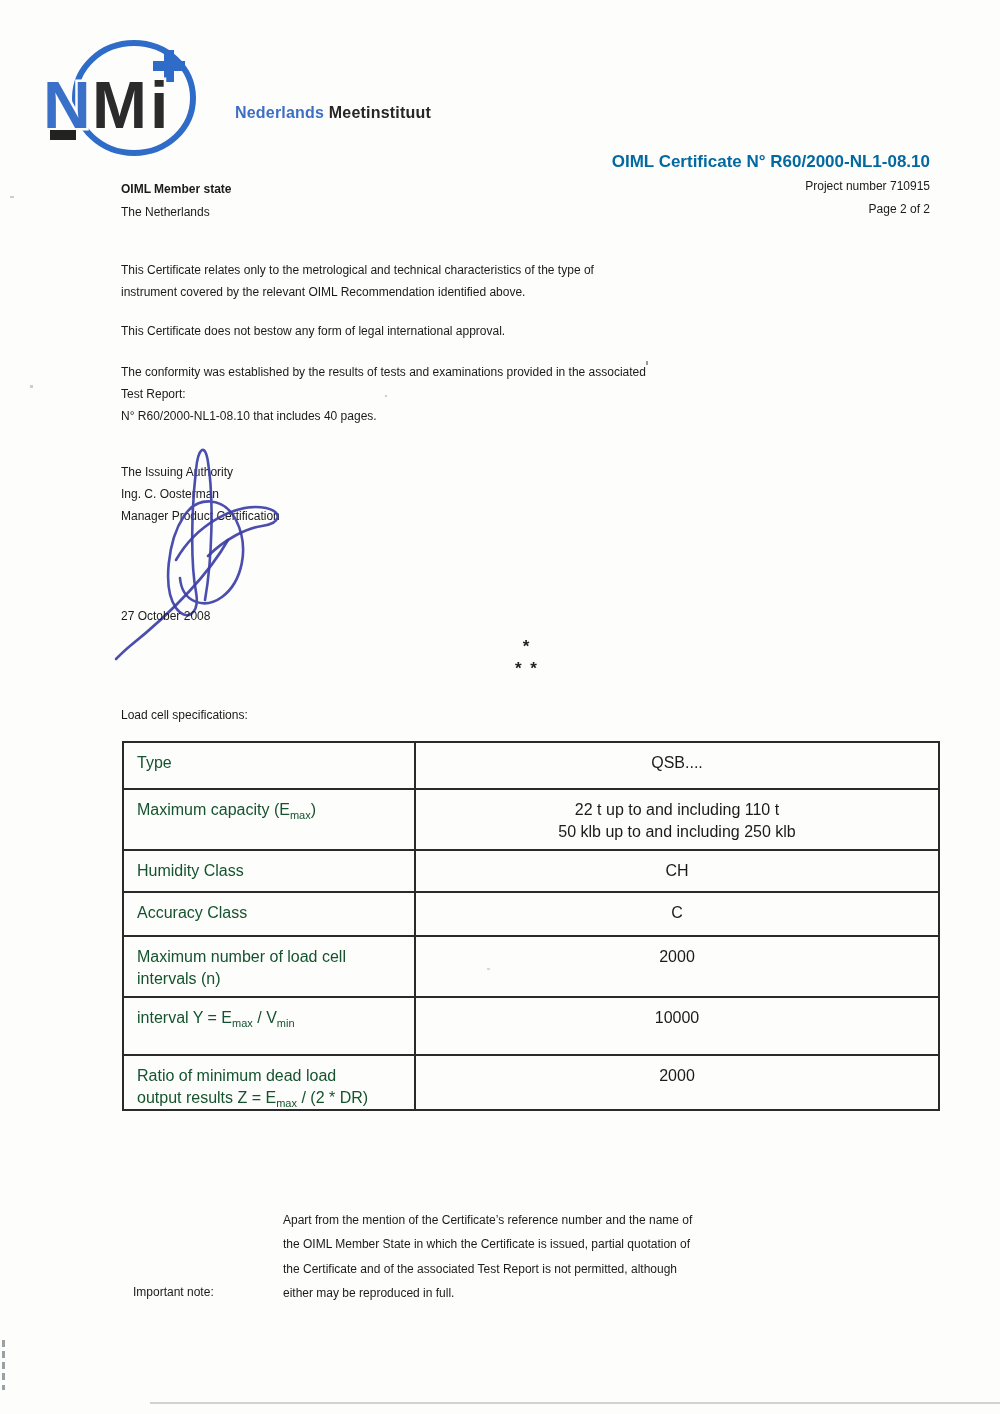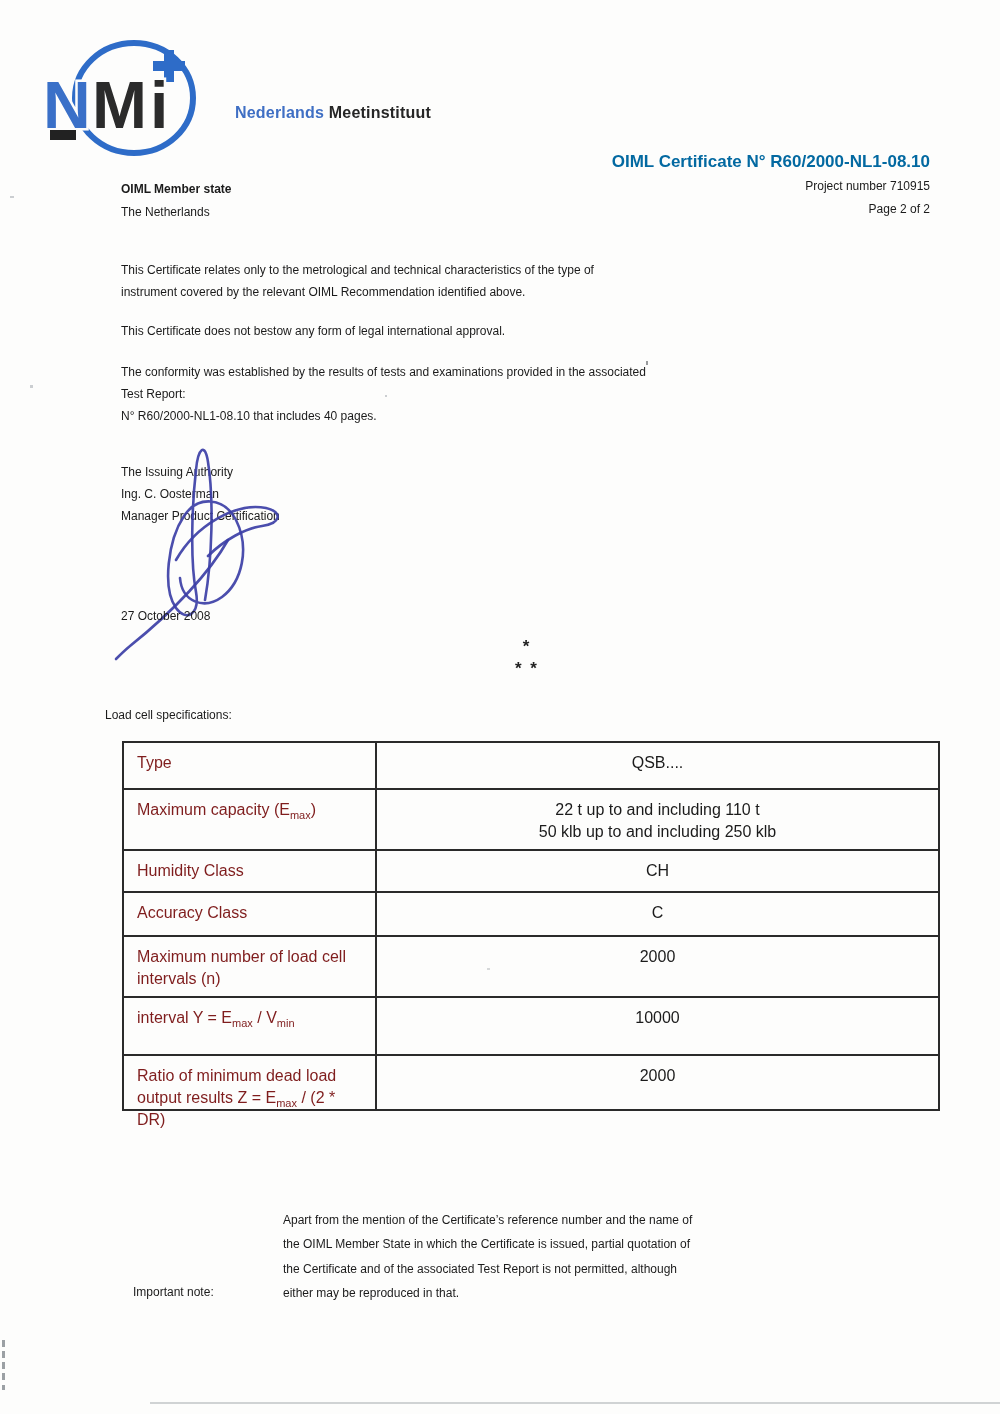--- a/index.html
+++ b/index.html
@@ -22,22 +22,22 @@
   .cert-line{font-size:17px;font-weight:bold;color:#0369a1;}
   .stars{font-size:17px;font-weight:bold;text-align:center;letter-spacing:2px;color:#222;}
   
   .spec-table{
     position:absolute;left:122px;top:741px;width:818px;
     border:2px solid #2a2a2a;background:transparent;box-sizing:border-box;
   }
   .spec-row{display:flex;border-top:2px solid #2a2a2a;box-sizing:border-box;}
   .spec-row:first-child{border-top:none;}
   .cell-label{
-    width:253px;box-sizing:border-box;border-right:2px solid #2a2a2a;
-    padding:9px 8px 0 13px;font-size:16px;line-height:22px;color:#7f1d1d;
+    width:292px;box-sizing:border-box;border-right:2px solid #2a2a2a;
+    padding:9px 8px 0 13px;font-size:16px;line-height:22px;color:#14532d;
   }
   .cell-value{
     flex:1;text-align:center;padding-top:9px;font-size:16px;line-height:22px;color:#1b1b1b;
   }
   sub{font-size:11px;line-height:0;}
   
   .sig path{fill:none;stroke:#3c3fa6;stroke-width:2.6;stroke-linecap:round;opacity:.92;}
   
   .artifact{position:absolute;background:#9aa0a5;}
   .edge-mark{position:absolute;left:2px;width:3px;height:7px;background:#8a8f94;opacity:.85;}
@@ -105,21 +105,21 @@
     <path d="M 176,560 C 196,525 236,502 266,508 C 284,512 280,524 262,526
              C 246,528 224,540 208,556"></path>
     <path d="M 228,540 C 210,572 175,610 130,646 C 124,651 120,655 116,659"></path>
   </svg>
 
   <div class="abs txt" style="left:121px;top:605px">27 October 2008</div>
 
   <div class="abs stars" style="left:487px;top:637px;width:80px">*</div>
   <div class="abs stars" style="left:487px;top:659px;width:80px">* *</div>
 
-  <div class="abs txt" style="left:105px;top:704px">Load cell specifications:</div>
+  <div class="abs txt" style="left:121px;top:704px">Load cell specifications:</div>
 
   <div class="spec-table">
 
     <div class="spec-row" style="height:45px">
       <div class="cell-label">
         <div>Type</div>
       </div>
       <div class="cell-value">QSB....</div>
     </div>
 
@@ -170,21 +170,21 @@
       <div class="cell-value">2000</div>
     </div>
 
   </div>
 
   <div class="abs txt" style="left:133px;top:1281px">Important note:</div>
   <div class="abs" style="left:283px;top:1208px">
     <div class="txt" style="line-height:24.4px">Apart from the mention of the Certificate’s reference number and the name of</div>
     <div class="txt" style="line-height:24.4px">the OIML Member State in which the Certificate is issued, partial quotation of</div>
     <div class="txt" style="line-height:24.4px">the Certificate and of the associated Test Report is not permitted, although</div>
-    <div class="txt" style="line-height:24.4px">either may be reproduced in that.</div>
+    <div class="txt" style="line-height:24.4px">either may be reproduced in full.</div>
   </div>
 
   <div class="artifact" style="left:150px;top:1402px;width:850px;height:2px;opacity:.45"></div>
   <div class="edge-mark" style="top:1340px"></div>
   <div class="edge-mark" style="top:1351px"></div>
   <div class="edge-mark" style="top:1362px"></div>
   <div class="edge-mark" style="top:1373px"></div>
   <div class="edge-mark" style="top:1385px;height:5px"></div>
   <div class="artifact" style="left:10px;top:196px;width:4px;height:2px;opacity:.5"></div>
   <div class="artifact" style="left:30px;top:385px;width:3px;height:3px;opacity:.5"></div>

